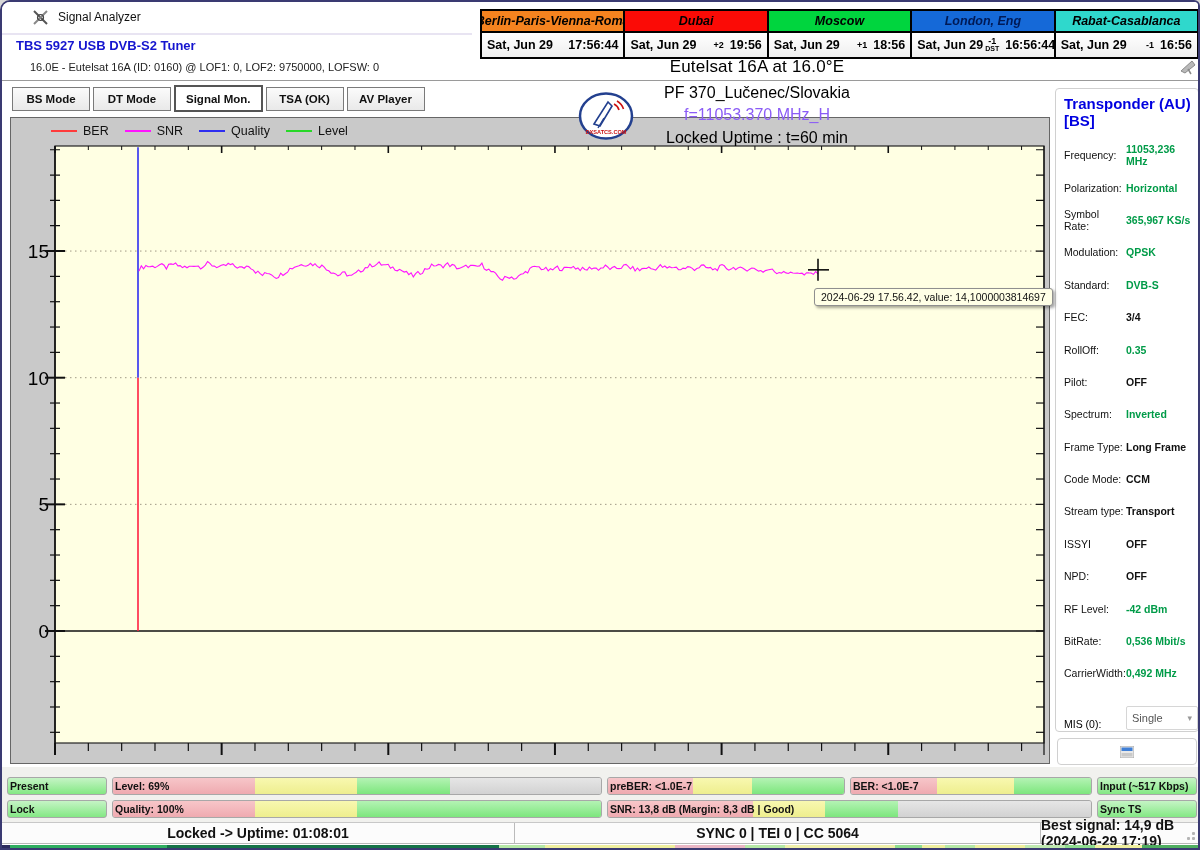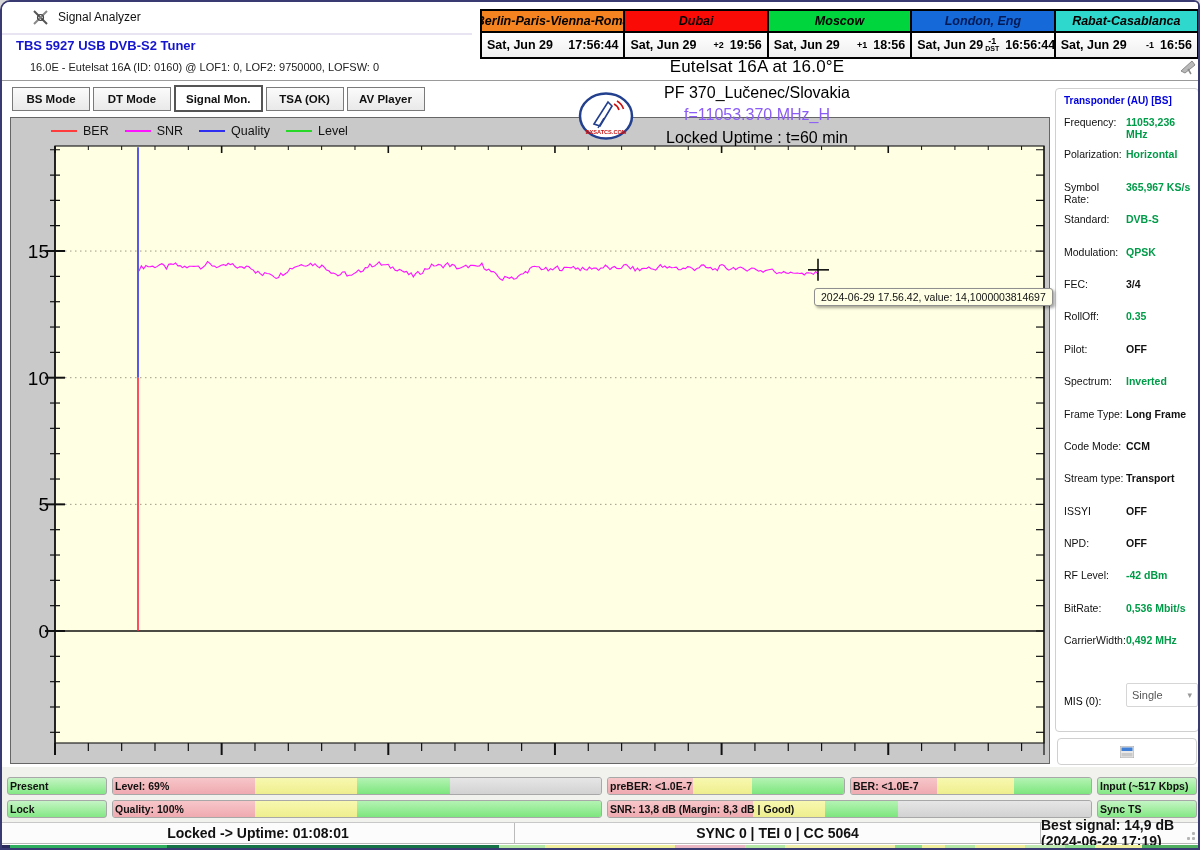--- a/index.html
+++ b/index.html
@@ -36,22 +36,22 @@
   #logo{left:576px;top:90px;width:56px;height:48px;z-index:7;}
   
   #chartbox{left:8px;top:115px;width:1040px;height:647px;background:#c9c9c9;border:1px solid #666;box-sizing:border-box;}
   #legend{position:absolute;left:40px;top:0;height:26px;display:flex;align-items:center;gap:16px;}
   .leg-item{display:flex;align-items:center;gap:6px;font-size:12.5px;color:#111;}
   .leg-line{width:26px;height:2px;}
   #plot-svg{position:absolute;left:0;top:26px;}
   #tooltip{left:812px;top:286px;background:#ffffe6;border:1px solid #8f8f8f;border-radius:3px;box-shadow:2px 2px 3px rgba(0,0,0,.35);font-size:10.5px;color:#111;padding:2px 6px;white-space:nowrap;z-index:8;}
   
   #tp-panel{left:1053px;top:86px;width:144px;height:644px;background:#fff;border:1px solid #d0d0d0;border-radius:4px;box-sizing:border-box;padding:6px 0 0 8px;}
-  #tp-title{font-size:10px;font-weight:bold;color:#0000e0;margin-bottom:10px;}
-  .tp-row{display:flex;height:32.4px;font-size:10.5px;color:#111;}
+  #tp-title{font-size:15px;font-weight:bold;color:#0000e0;margin-bottom:10px;}
+  .tp-row{display:flex;height:32.4px;align-items:center;font-size:10.5px;color:#111;}
   .tp-label{width:62px;flex:none;}
   .tp-value{font-weight:bold;color:#111;}
   .tp-value.green{color:#009b48;}
   #mis-row{display:flex;align-items:flex-end;margin-top:14px;height:26px;font-size:10.5px;}
   #mis-select{width:62px;height:22px;border:1px solid #d6d6d6;border-radius:2px;display:flex;align-items:center;justify-content:space-between;padding:0 5px;color:#555;font-size:11px;background:#fff;}
   #mis-chevron{color:#999;font-size:9px;}
   #save-btn{left:1055px;top:736px;width:140px;height:27px;background:#fff;border:1px solid #d0d0d0;border-radius:4px;box-sizing:border-box;display:flex;align-items:center;justify-content:center;}
   #save-icon{width:14px;height:12px;display:block;}
   
   #meters-bg{left:0;top:765px;width:1200px;height:55px;background:#f1f1ee;}
@@ -317,26 +317,26 @@
         </div>
         <div class="tp-row">
           <span class="tp-label">Polarization:</span>
           <span class="tp-value green">Horizontal</span>
         </div>
         <div class="tp-row">
           <span class="tp-label">Symbol Rate:</span>
           <span class="tp-value green">365,967 KS/s</span>
         </div>
         <div class="tp-row">
+          <span class="tp-label">Modulation:</span>
+          <span class="tp-value green">QPSK</span>
+        </div>
+        <div class="tp-row">
           <span class="tp-label">Standard:</span>
           <span class="tp-value green">DVB-S</span>
-        </div>
-        <div class="tp-row">
-          <span class="tp-label">Modulation:</span>
-          <span class="tp-value green">QPSK</span>
         </div>
         <div class="tp-row">
           <span class="tp-label">FEC:</span>
           <span class="tp-value">3/4</span>
         </div>
         <div class="tp-row">
           <span class="tp-label">RollOff:</span>
           <span class="tp-value green">0.35</span>
         </div>
         <div class="tp-row">

